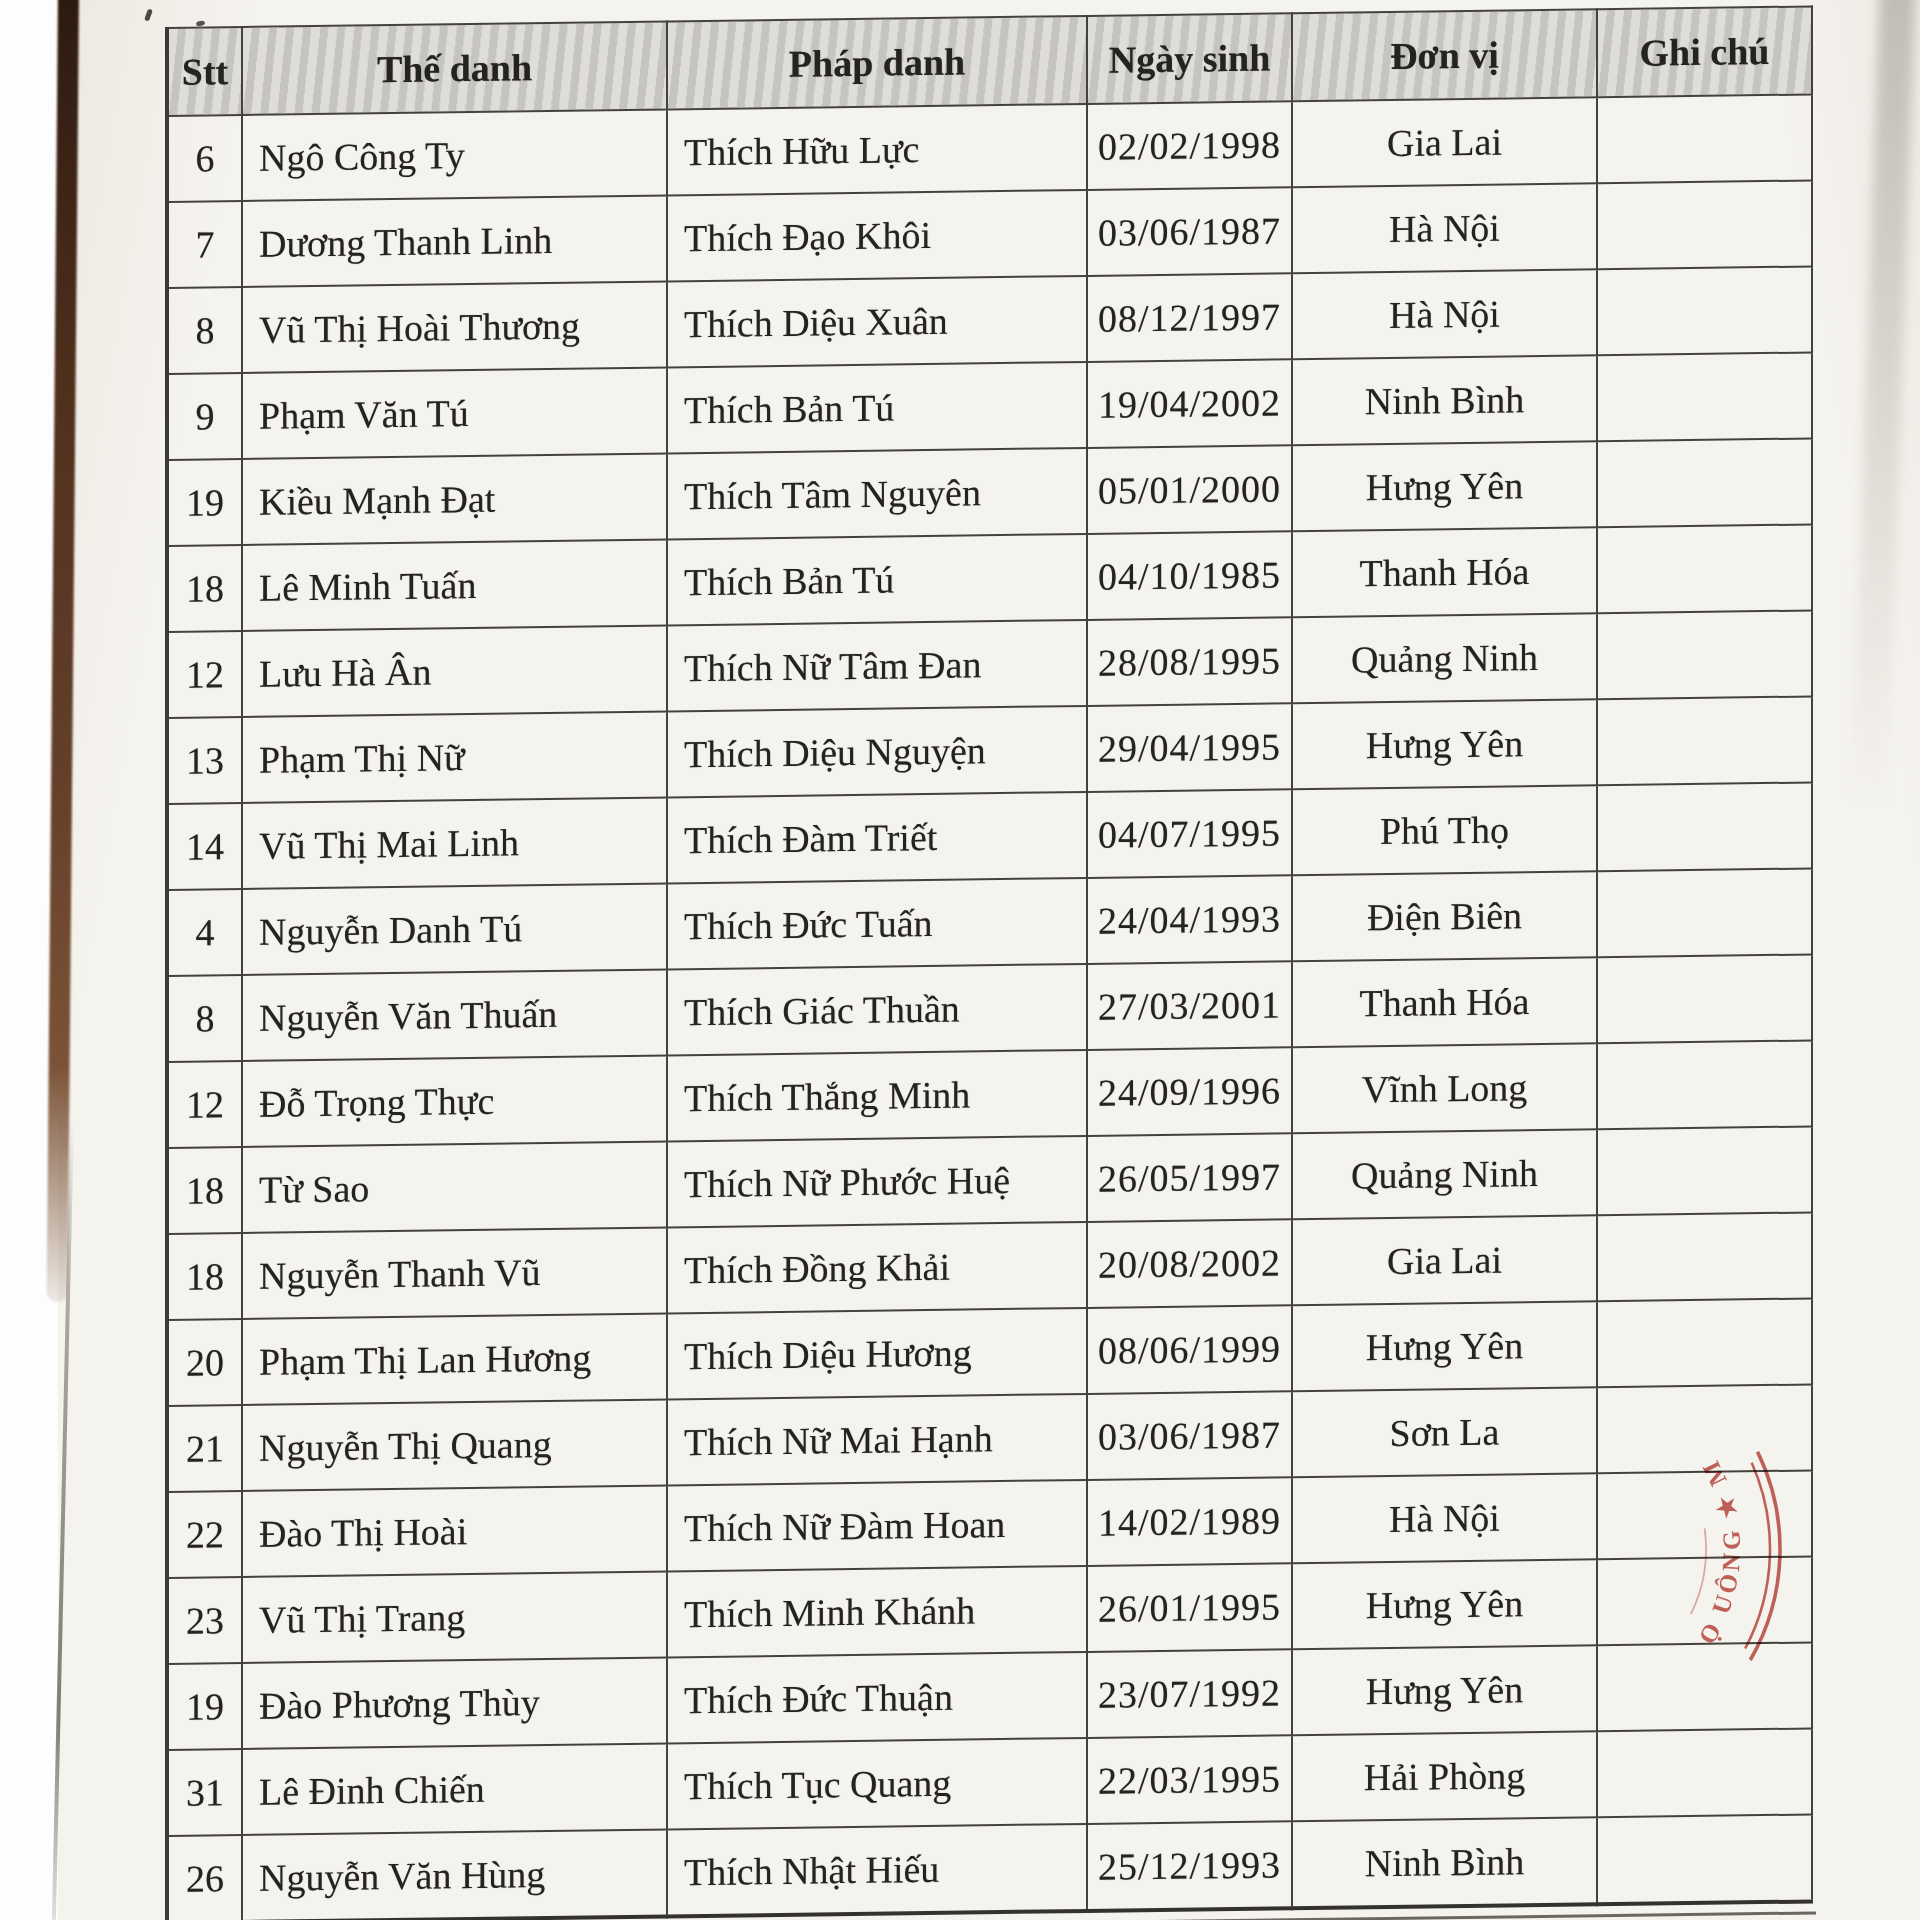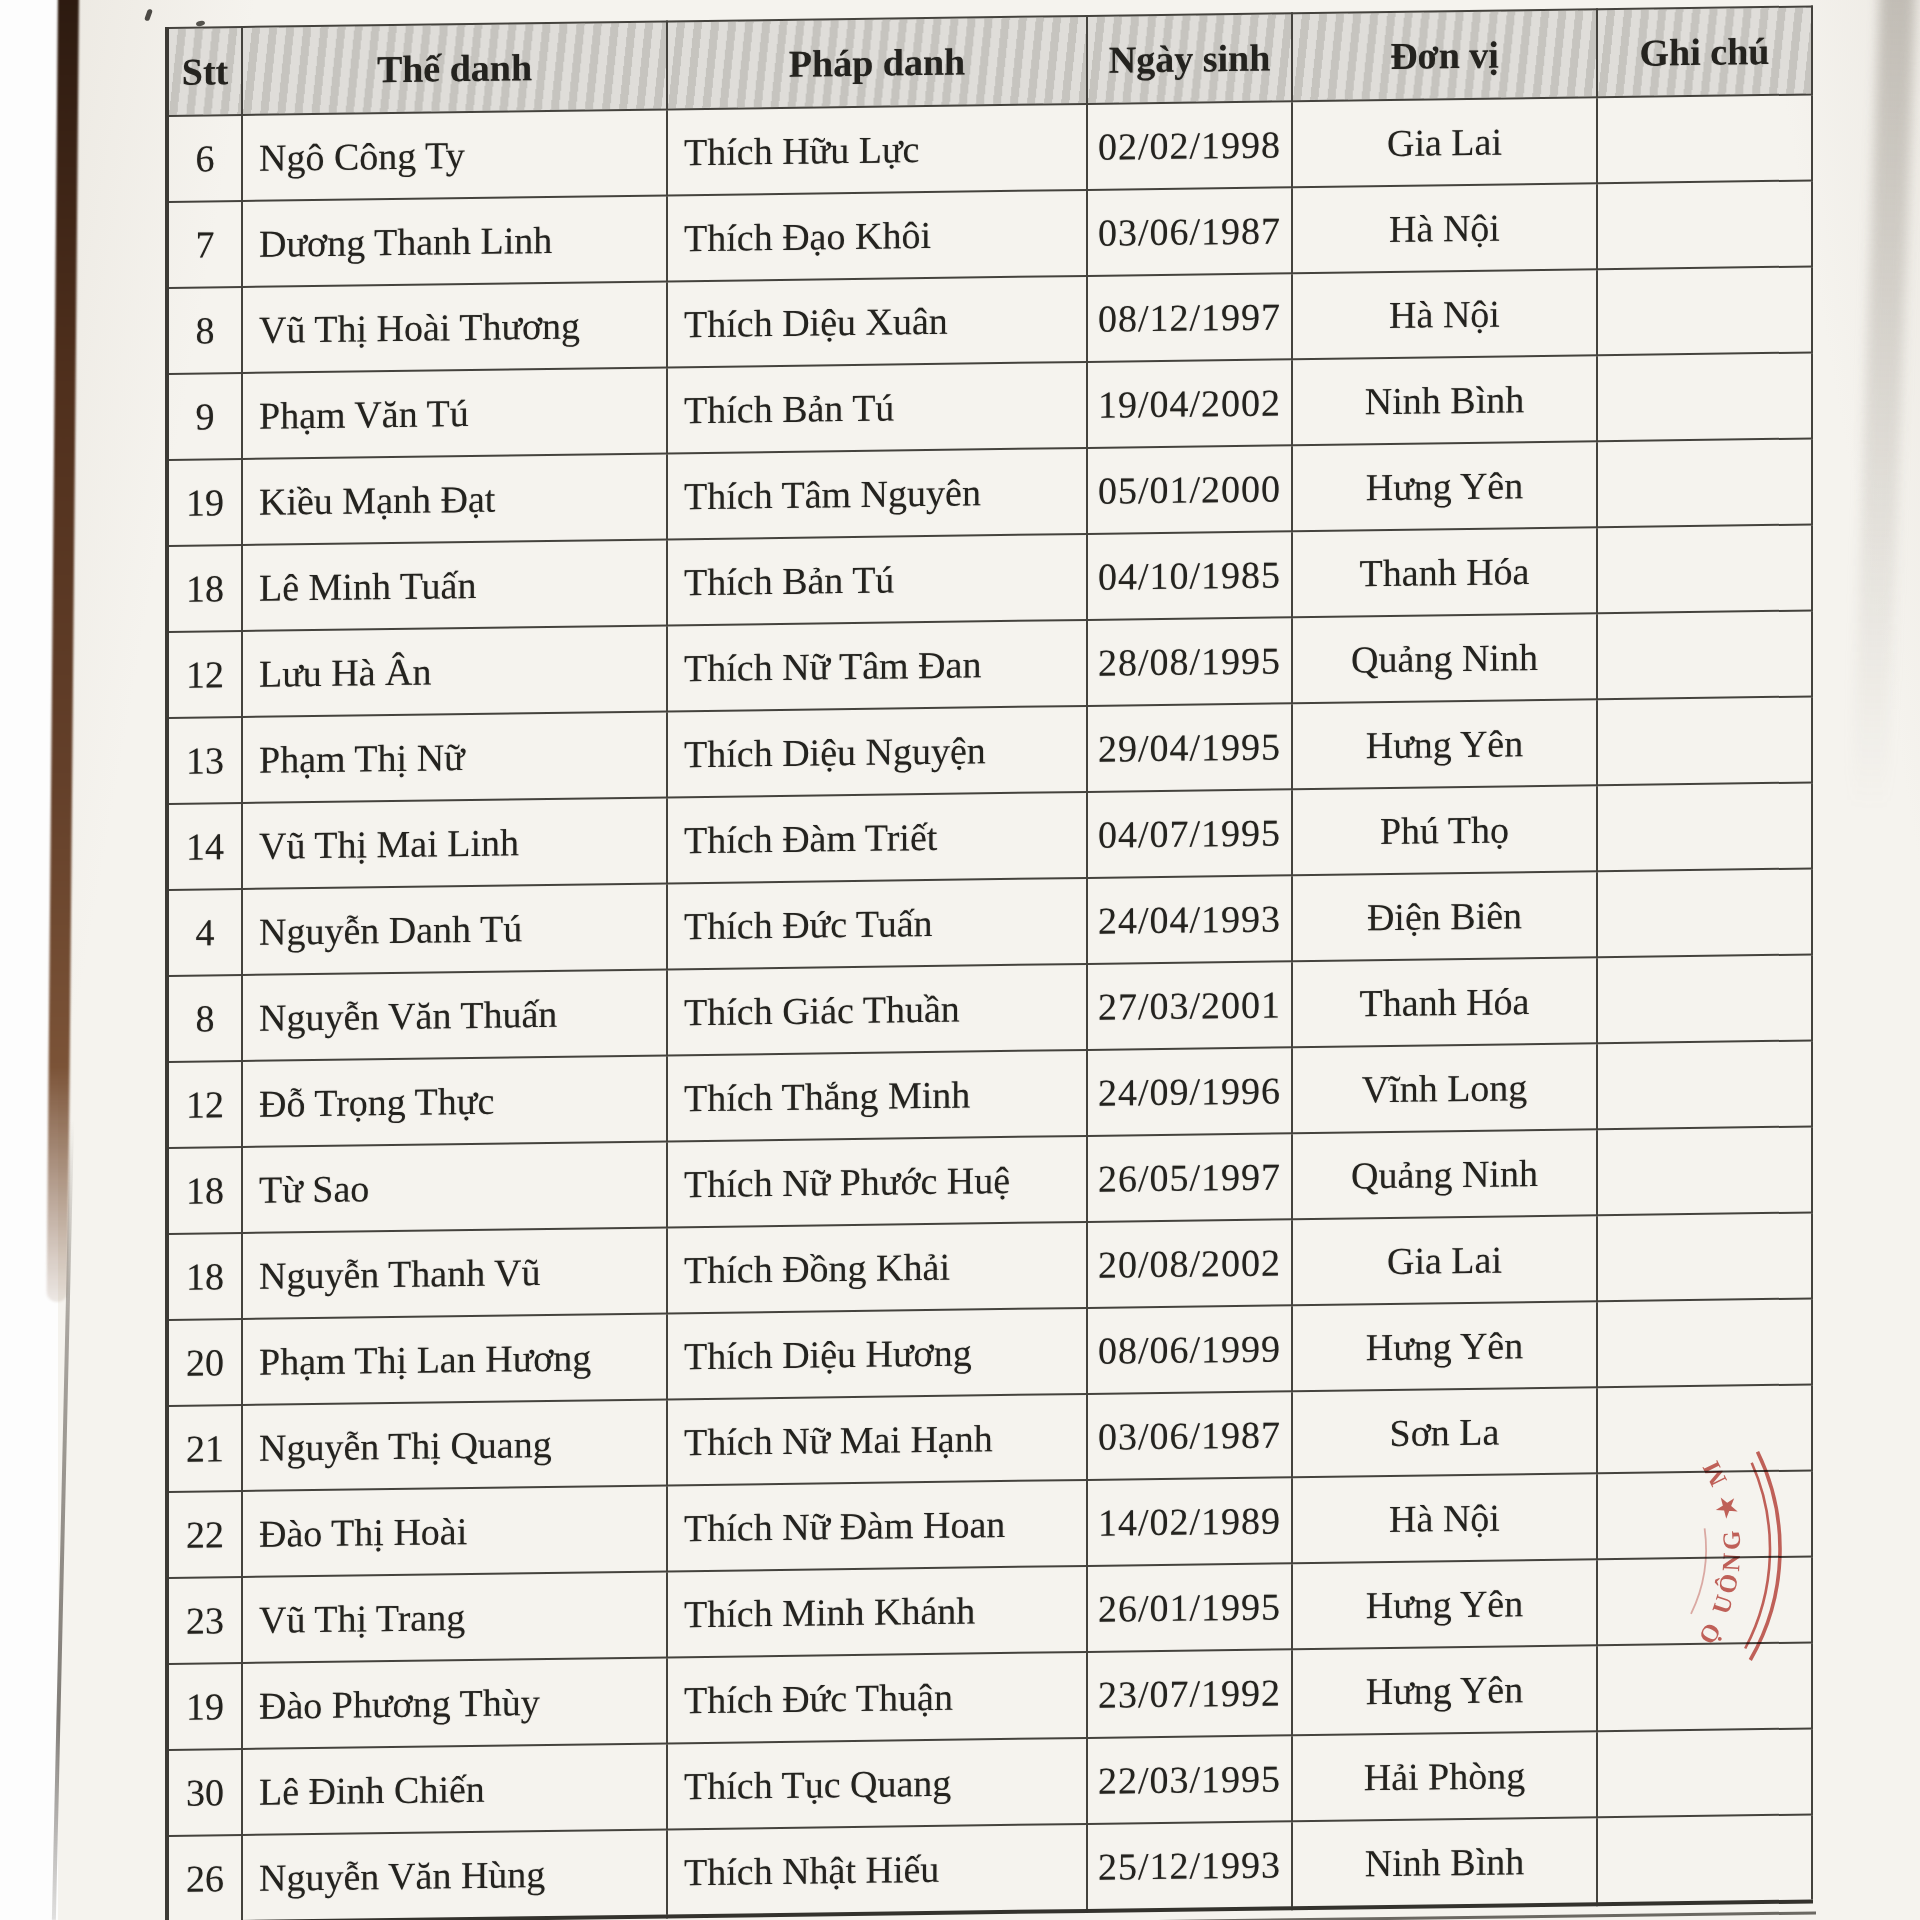--- a/index.html
+++ b/index.html
@@ -263,21 +263,21 @@
   </tr>
         <tr>
     <td class="c-stt">19</td>
     <td class="c-name">Đào Phương Thùy</td>
     <td class="c-name">Thích Đức Thuận</td>
     <td class="c-date">23/07/1992</td>
     <td class="c-unit">Hưng Yên</td>
     <td class="c-note"></td>
   </tr>
         <tr>
-    <td class="c-stt">30</td>
+    <td class="c-stt">31</td>
     <td class="c-name">Lê Đinh Chiến</td>
     <td class="c-name">Thích Tục Quang</td>
     <td class="c-date">22/03/1995</td>
     <td class="c-unit">Hải Phòng</td>
     <td class="c-note"></td>
   </tr>
         <tr>
     <td class="c-stt">26</td>
     <td class="c-name">Nguyễn Văn Hùng</td>
     <td class="c-name">Thích Nhật Hiếu</td>

